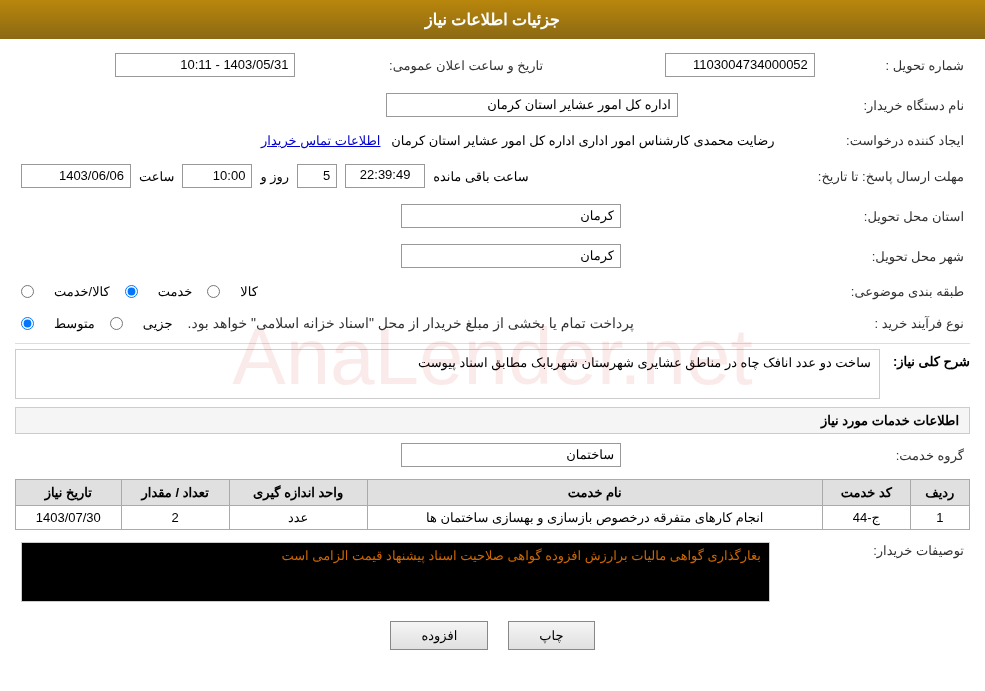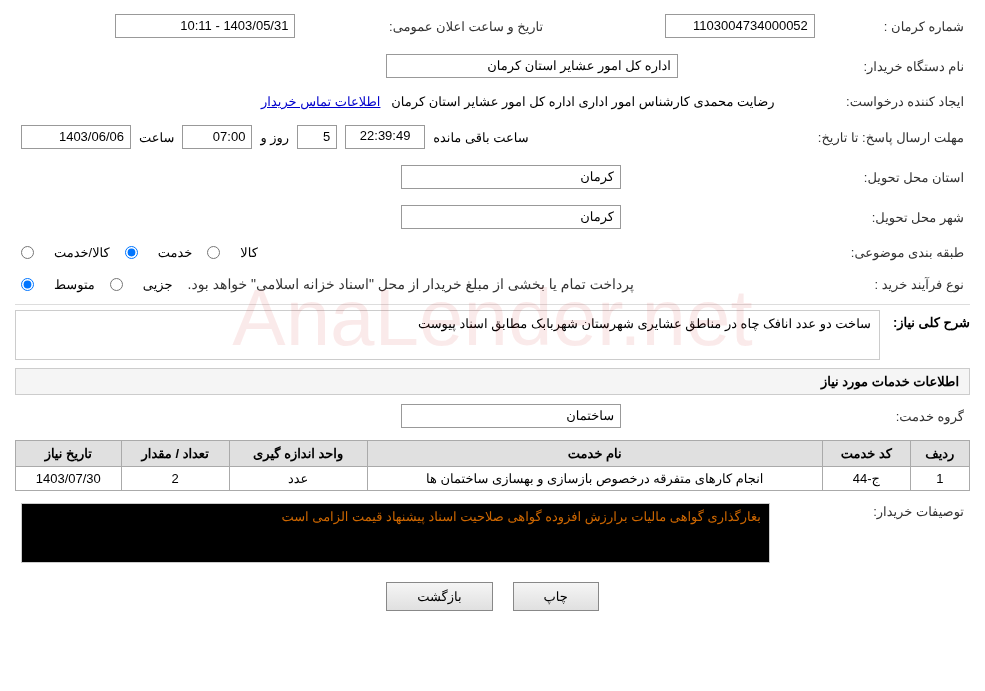--- a/index.html
+++ b/index.html
@@ -173,29 +173,32 @@
       color: #cc0000;
       pointer-events: none;
       white-space: nowrap;
       z-index: 0;
     }
   </style>
 </head>
 <body>
 
 <div class="page-container">
+  <div class="header">
+    <span>جزئیات اطلاعات نیاز</span>
+  </div>
 
   <div class="content watermark-container">
 
     <div class="fa-watermark">AnaLender.net</div>
 
     <table class="info-table">
       <tbody>
           <tr>
-        <td class="label-cell">شماره کرمان :</td>
+        <td class="label-cell">شماره تحویل :</td>
         <td class="value-cell">
           <div class="input-box input-date">1103004734000052</div>
         </td>
         <td style="width:30px;"></td>
         <td class="label-cell">تاریخ و ساعت اعلان عمومی:</td>
         <td class="value-cell">
           <div class="input-box" style="width:180px;">1403/05/31 - 10:11</div>
         </td>
       </tr>
     </tbody>
@@ -226,21 +229,21 @@
       </table>
 
     <table class="info-table">
       <tbody>
           <tr>
         <td class="label-cell" style="min-width:130px;">مهلت ارسال پاسخ: تا تاریخ:</td>
         <td class="value-cell">
           <div class="row-inline">
             <div class="input-box" style="width:110px;">1403/06/06</div>
             <span>ساعت</span>
-            <div class="input-box" style="width:70px;">07:00</div>
+            <div class="input-box" style="width:70px;">10:00</div>
             <span>روز و</span>
             <div class="input-box" style="width:40px;">5</div>
             <div class="input-box time-block">22:39:49</div>
             <span>ساعت باقی مانده</span>
           </div>
         </td>
       </tr>
     </tbody>
       </table>
 
@@ -362,16 +365,16 @@
           <div class="buyer-desc">
             <span class="orange-text">بغارگذاری گواهی مالیات برارزش افزوده گواهی صلاحیت اسناد پیشنهاد قیمت الزامی است</span>
           </div>
         </td>
       </tr>
     </tbody>
       </table>
 
     <div class="buttons-row">
       <button class="btn">چاپ</button>
-      <button class="btn">بازگشت</button>
+      <button class="btn">افزوده</button>
     </div>
   </div>
 </div>
 
 </body></html>

